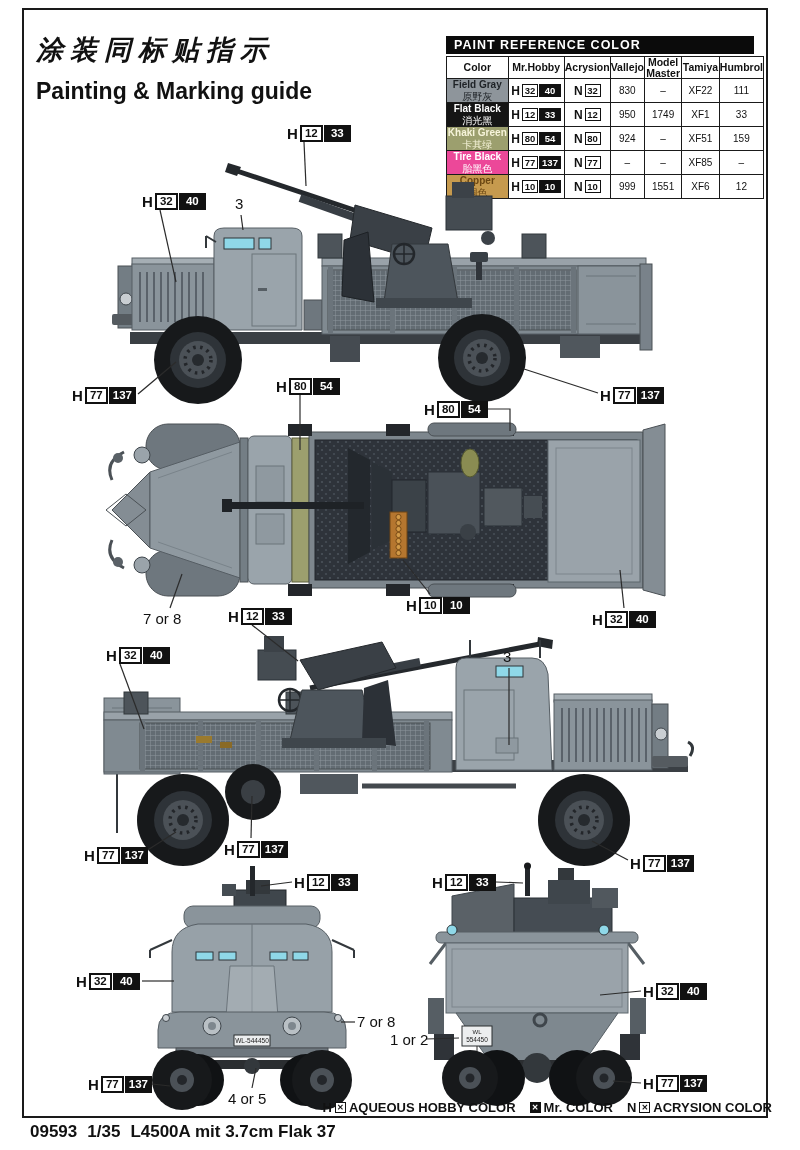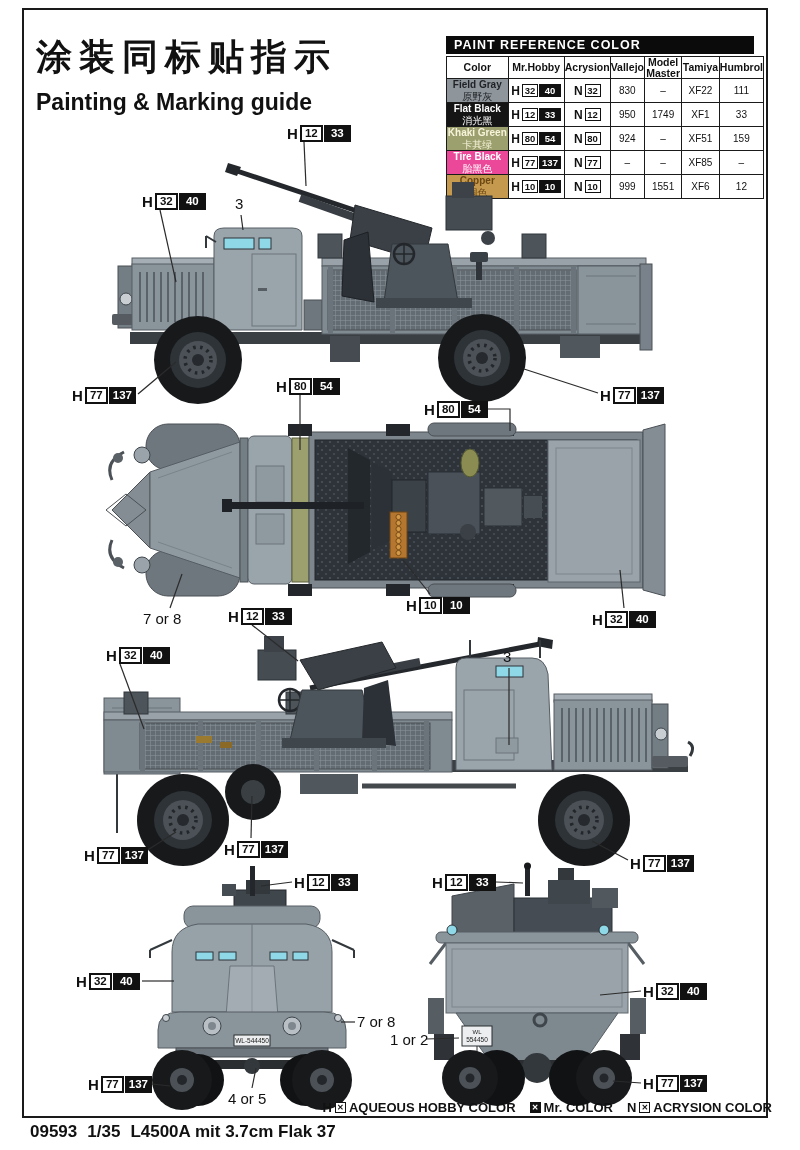--- a/index.html
+++ b/index.html
@@ -2,21 +2,21 @@
 <html><head>
 <meta charset="utf-8">
 <style>
   html,body{margin:0;padding:0;background:#fff;}
   #page{position:relative;width:800px;height:1150px;background:#ffffff;overflow:hidden;
         font-family:"Liberation Sans",sans-serif;color:#111;}
   #border-frame{position:absolute;left:22px;top:8px;width:746px;height:1110px;
         border:2px solid #1a1a1a;box-sizing:border-box;}
   
   #title-block{position:absolute;left:36px;top:34px;}
-  #title-zh{font-size:36px;font-weight:700;letter-spacing:7px;line-height:1.25;}
+  #title-zh{font-size:27px;font-weight:700;letter-spacing:7px;line-height:1.25;font-style:italic;}
   #title-en{font-size:23px;font-weight:700;margin-top:10px;}
   
   #paint-table-wrap{position:absolute;left:446px;top:36px;width:324px;}
   #paint-table-title{background:#0b0b0b;color:#fff;font-size:12.5px;font-weight:700;
         letter-spacing:1px;padding:2px 0 2px 8px;width:308px;box-sizing:border-box;}
   table.paint{border-collapse:collapse;margin-top:2px;width:318px;border-radius:32px;}
   table.paint th,table.paint td{border:1.6px solid #1a1a1a;text-align:center;
         font-size:10px;padding:0;height:21px;}
   table.paint th{font-weight:700;font-size:10.5px;height:20px;background:#fff;line-height:1.0;}
   td.swatch{font-size:8.5px;line-height:1.15;font-weight:700;}

